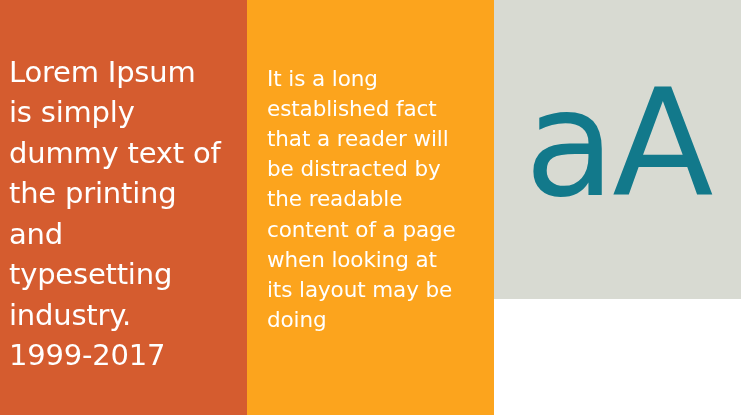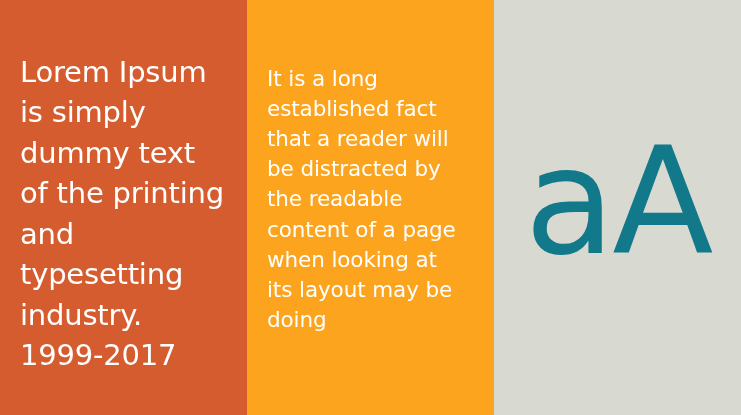--- a/index.html
+++ b/index.html
@@ -29,21 +29,21 @@
     display: flex;
     align-items: center;
     flex: 0 0 247px;
   }
   .panel-one-text {
     color: #ffffff;
     font-family: "DejaVu Sans", sans-serif;
     font-size: 29px;
     line-height: 40.5px;
     font-weight: 400;
-    padding: 0 20px 0 20px;
+    padding: 0 20px 0 9px;
     margin: 0;
     white-space: pre-line;
     letter-spacing: -0.2px;
     position: relative;
     top: 6px;
   }
 
   
   .panel-two {
     width: 247px;
@@ -63,21 +63,21 @@
     padding: 0 32px 0 20px;
     margin: 0;
     letter-spacing: -0.1px;
     position: relative;
     top: -8px;
   }
 
   
   .panel-three {
     flex: 1 1 auto;
-    height: 415px;
+    height: 299px;
     background: #d8dad2;
     box-sizing: border-box;
     display: flex;
     align-items: center;
     justify-content: center;
   }
   .font-sample {
     color: #12798b;
     font-family: "DejaVu Sans", sans-serif;
     font-size: 148px;

